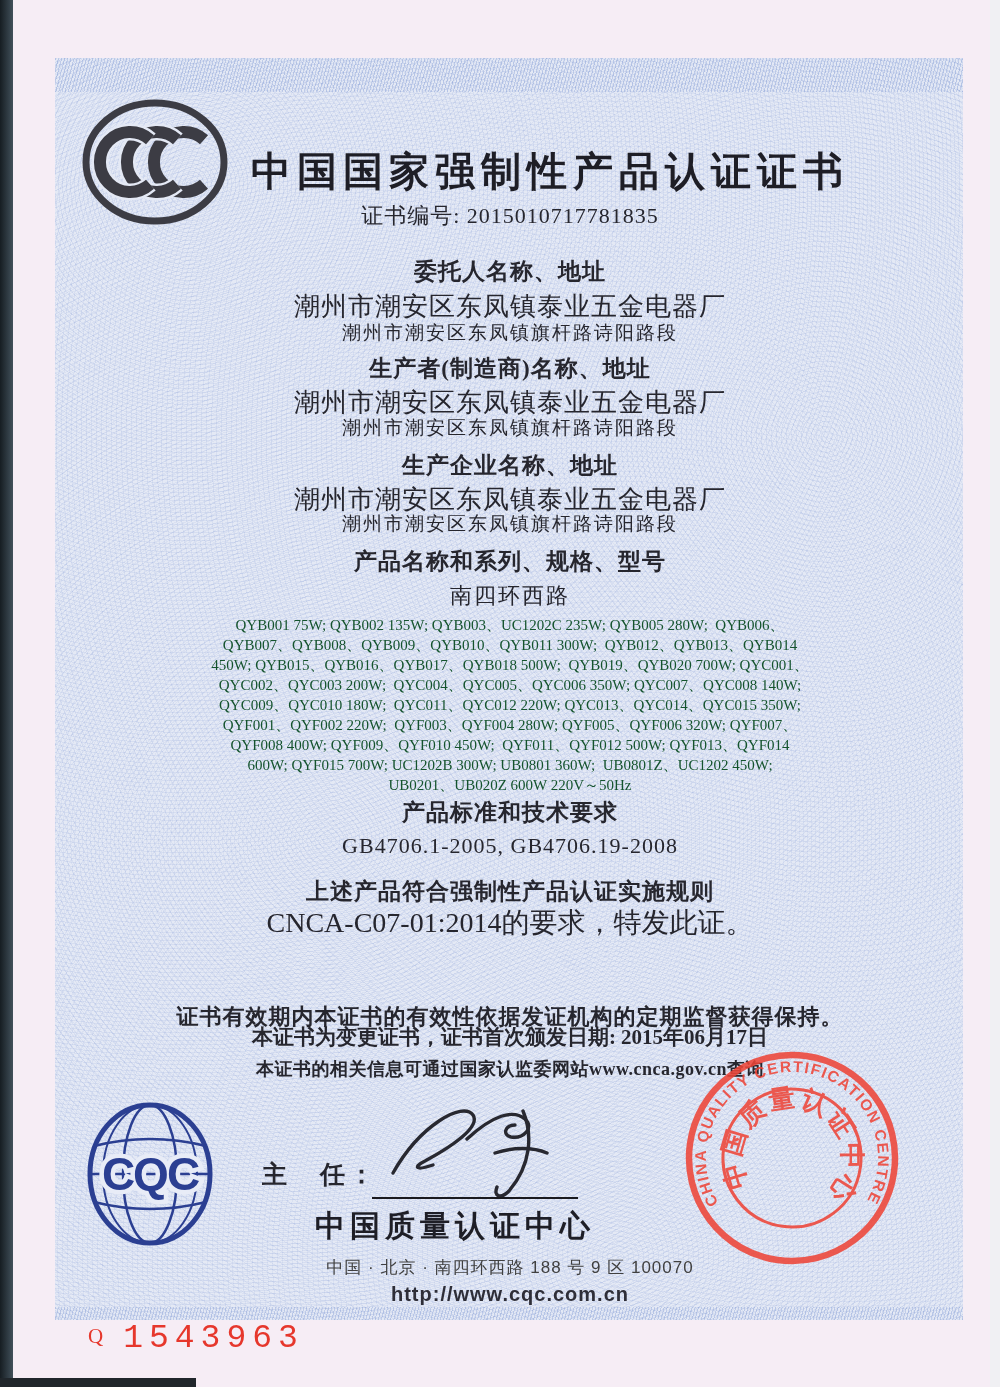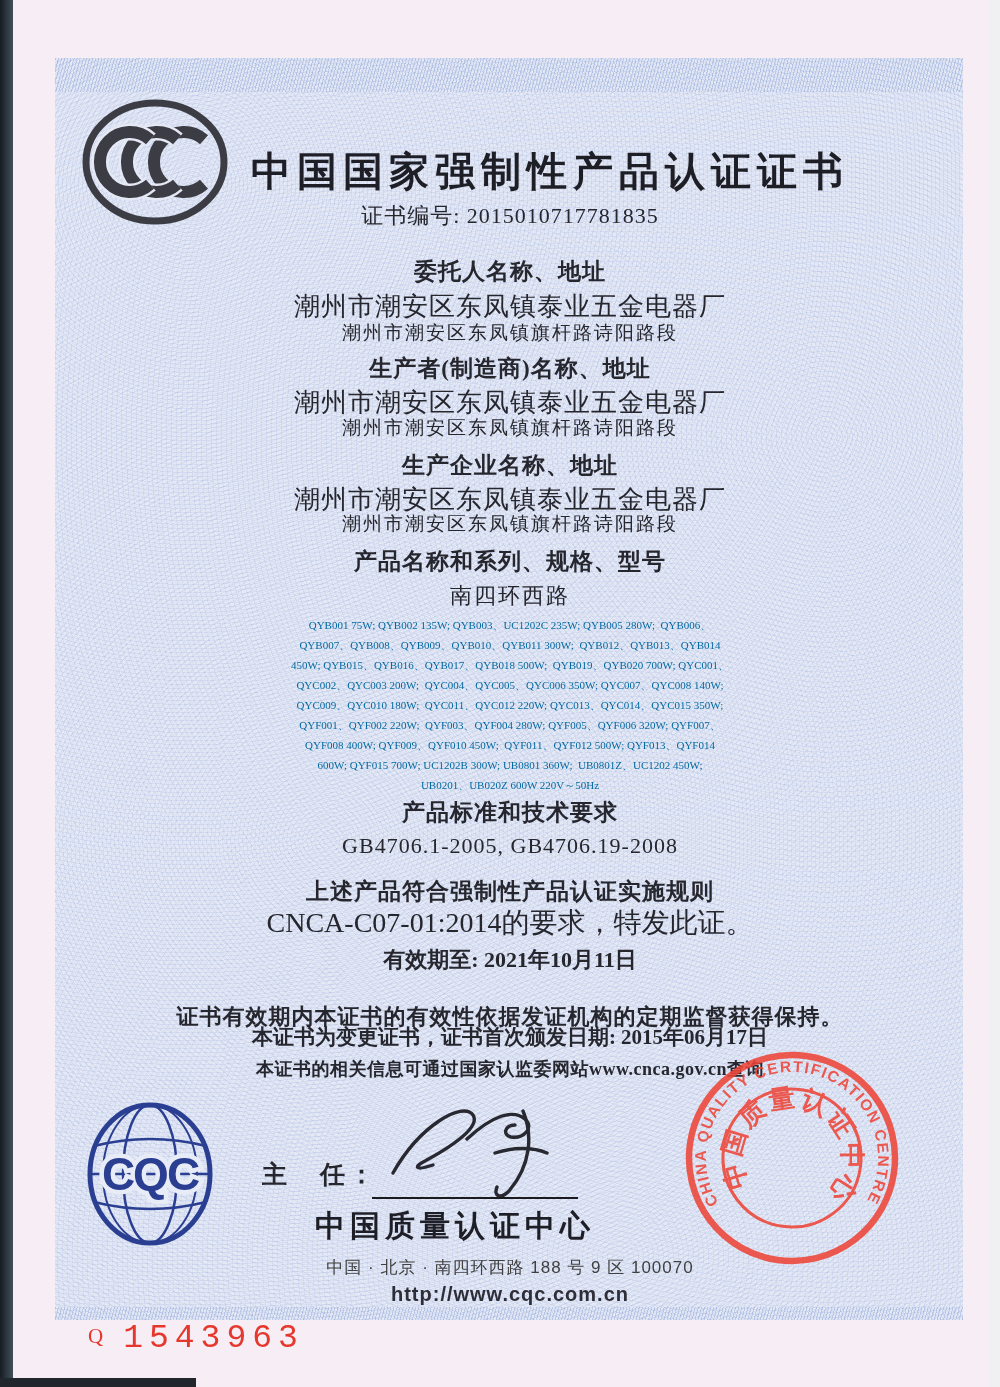--- a/index.html
+++ b/index.html
@@ -26,21 +26,21 @@
   }
   .band-top{position:absolute;left:0;top:0;right:0;height:34px;
     background:repeating-linear-gradient(105deg, rgba(108,138,205,.30) 0 1px, rgba(244,247,252,0) 1px 3px);}
   .band-bottom{position:absolute;left:0;bottom:0;right:0;height:13px;
     background:repeating-linear-gradient(105deg, rgba(108,138,205,.30) 0 1px, rgba(244,247,252,0) 1px 3px);}
 
   .cline{position:absolute;left:60px;right:40px;text-align:center;font-family:Liberation Serif, serif;}
   .heading{font-weight:bold;font-size:23px;letter-spacing:1px;}
   .company{font-size:26px;letter-spacing:1px;}
   .address{font-size:19px;letter-spacing:2px;}
-  .models{font-size:11px;letter-spacing:0;white-space:pre;line-height:20px;color:#0369a1;}
+  .models{font-size:15px;letter-spacing:0;white-space:pre;line-height:20px;color:#14532d;}
   .sans{font-family:"Liberation Sans","DejaVu Sans",sans-serif;}
 
   .page-title{top:120px;font-size:40px;font-weight:bold;letter-spacing:6px;
     left:140px;right:40px;font-family:"Liberation Sans","DejaVu Sans",sans-serif;color:#1e1e26;margin-top:24px;}
   .certno{top:201px;font-size:22px;letter-spacing:1px;}
 
   .dates-row{position:absolute;left:60px;right:40px;top:945px;display:flex;
     justify-content:center;gap:90px;font-size:22px;font-weight:bold;}
   .note1{top:986px;font-size:22px;font-weight:bold;letter-spacing:1px;margin-top:16px;}
   .note2{top:1023px;font-size:21px;font-weight:bold;}
@@ -110,21 +110,20 @@
 <div class="cline models" style="top:755px">600W; QYF015 700W; UC1202B 300W; UB0801 360W;  UB0801Z、UC1202 450W;</div>
 <div class="cline models" style="top:775px">UB0201、UB020Z 600W 220V～50Hz</div>
 
 <div class="cline heading" style="top:797px">产品标准和技术要求</div>
 <div class="cline" style="top:833px;font-size:22px;letter-spacing:1px">GB4706.1-2005, GB4706.19-2008</div>
 
 <div class="cline" style="top:876px;font-size:23px;font-weight:bold;letter-spacing:1px">上述产品符合强制性产品认证实施规则</div>
 <div class="cline" style="top:904px;font-size:28px">CNCA-C07-01:2014的要求，特发此证。</div>
 
 <div class="dates-row">
-  <span>有效期至: 2021年10月11日</span>
 </div>
 
 <div class="cline note1">证书有效期内本证书的有效性依据发证机构的定期监督获得保持。</div>
 <div class="cline note2">本证书为变更证书，证书首次颁发日期: 2015年06月17日</div>
 <div class="cline note3">本证书的相关信息可通过国家认监委网站www.cnca.gov.cn查询</div>
 
 <svg class="cqc-logo" width="130" height="148" viewBox="0 0 130 148">
   <ellipse cx="65" cy="74" rx="60" ry="69" fill="none" stroke="#2b3f92" stroke-width="5"></ellipse>
   <ellipse cx="65" cy="74" rx="27" ry="69" fill="none" stroke="#2b3f92" stroke-width="2.5"></ellipse>
   <ellipse cx="65" cy="74" rx="47" ry="69" fill="none" stroke="#2b3f92" stroke-width="2"></ellipse>

